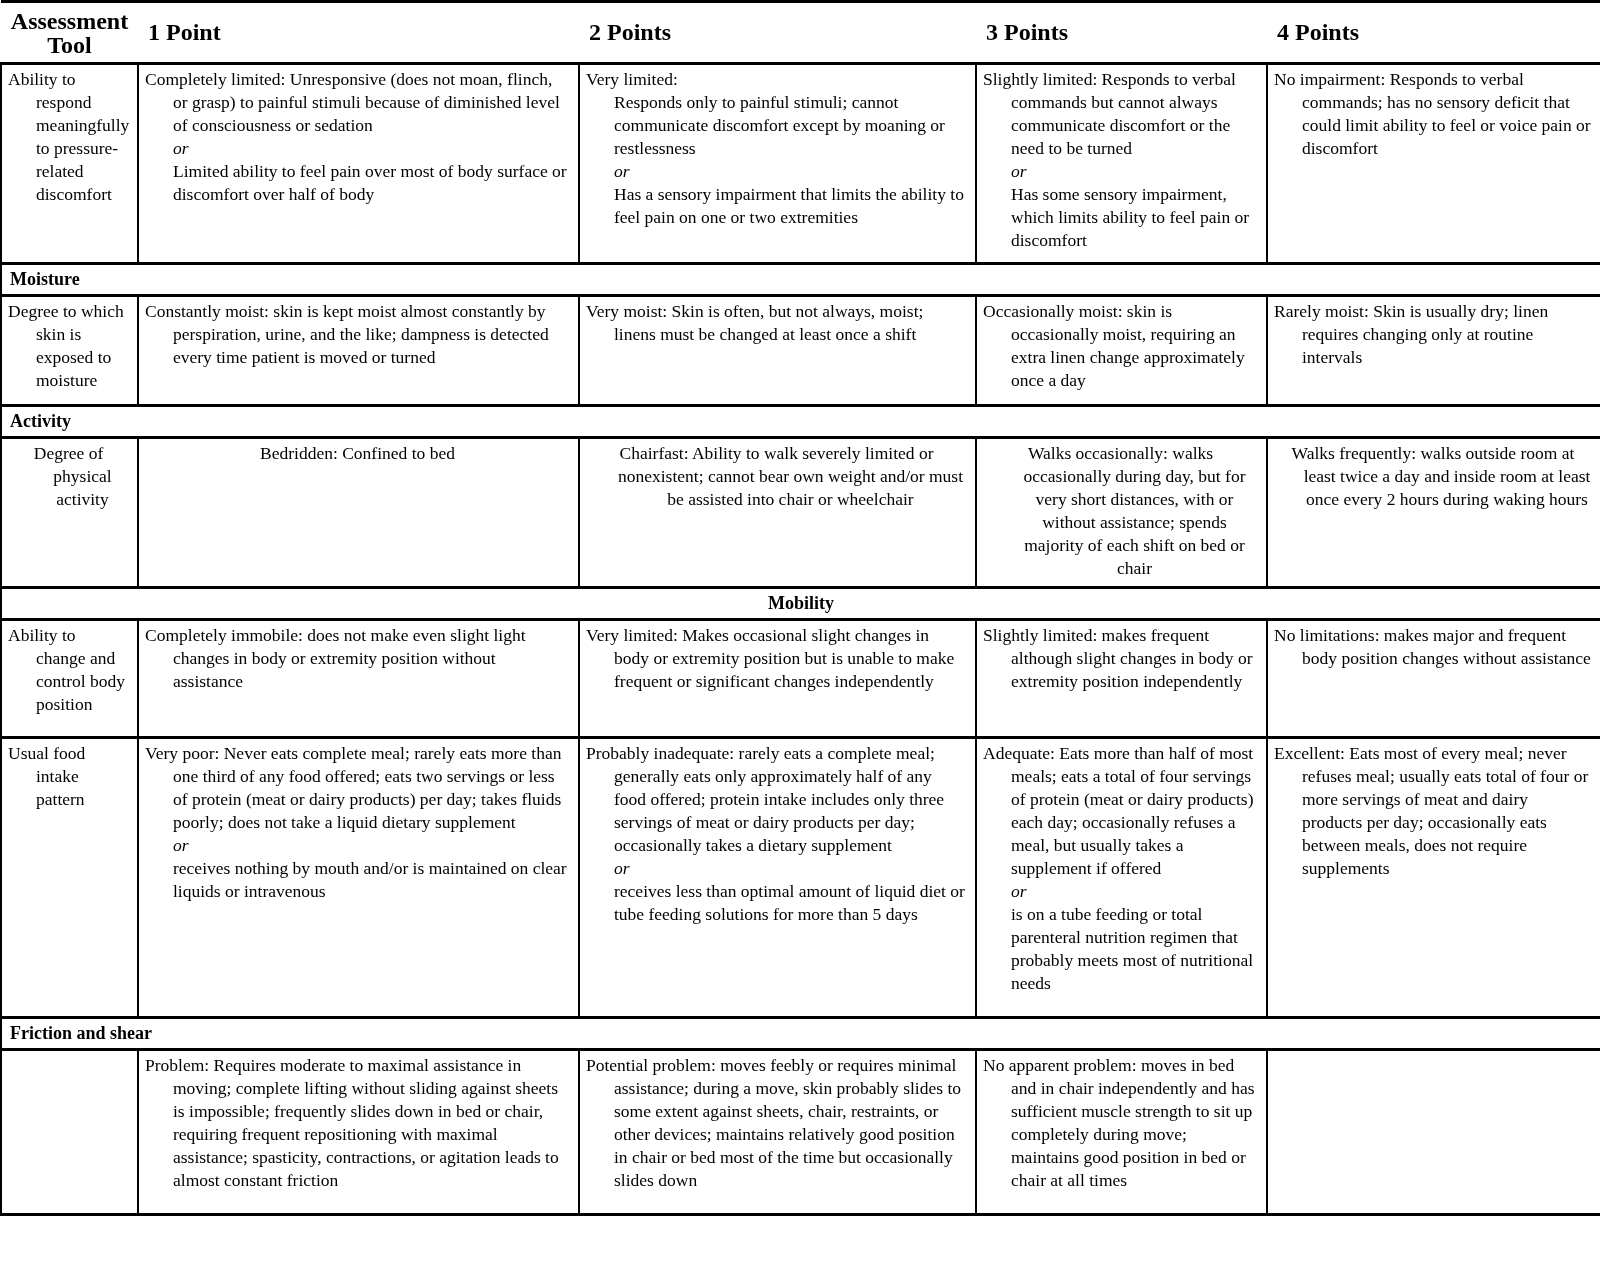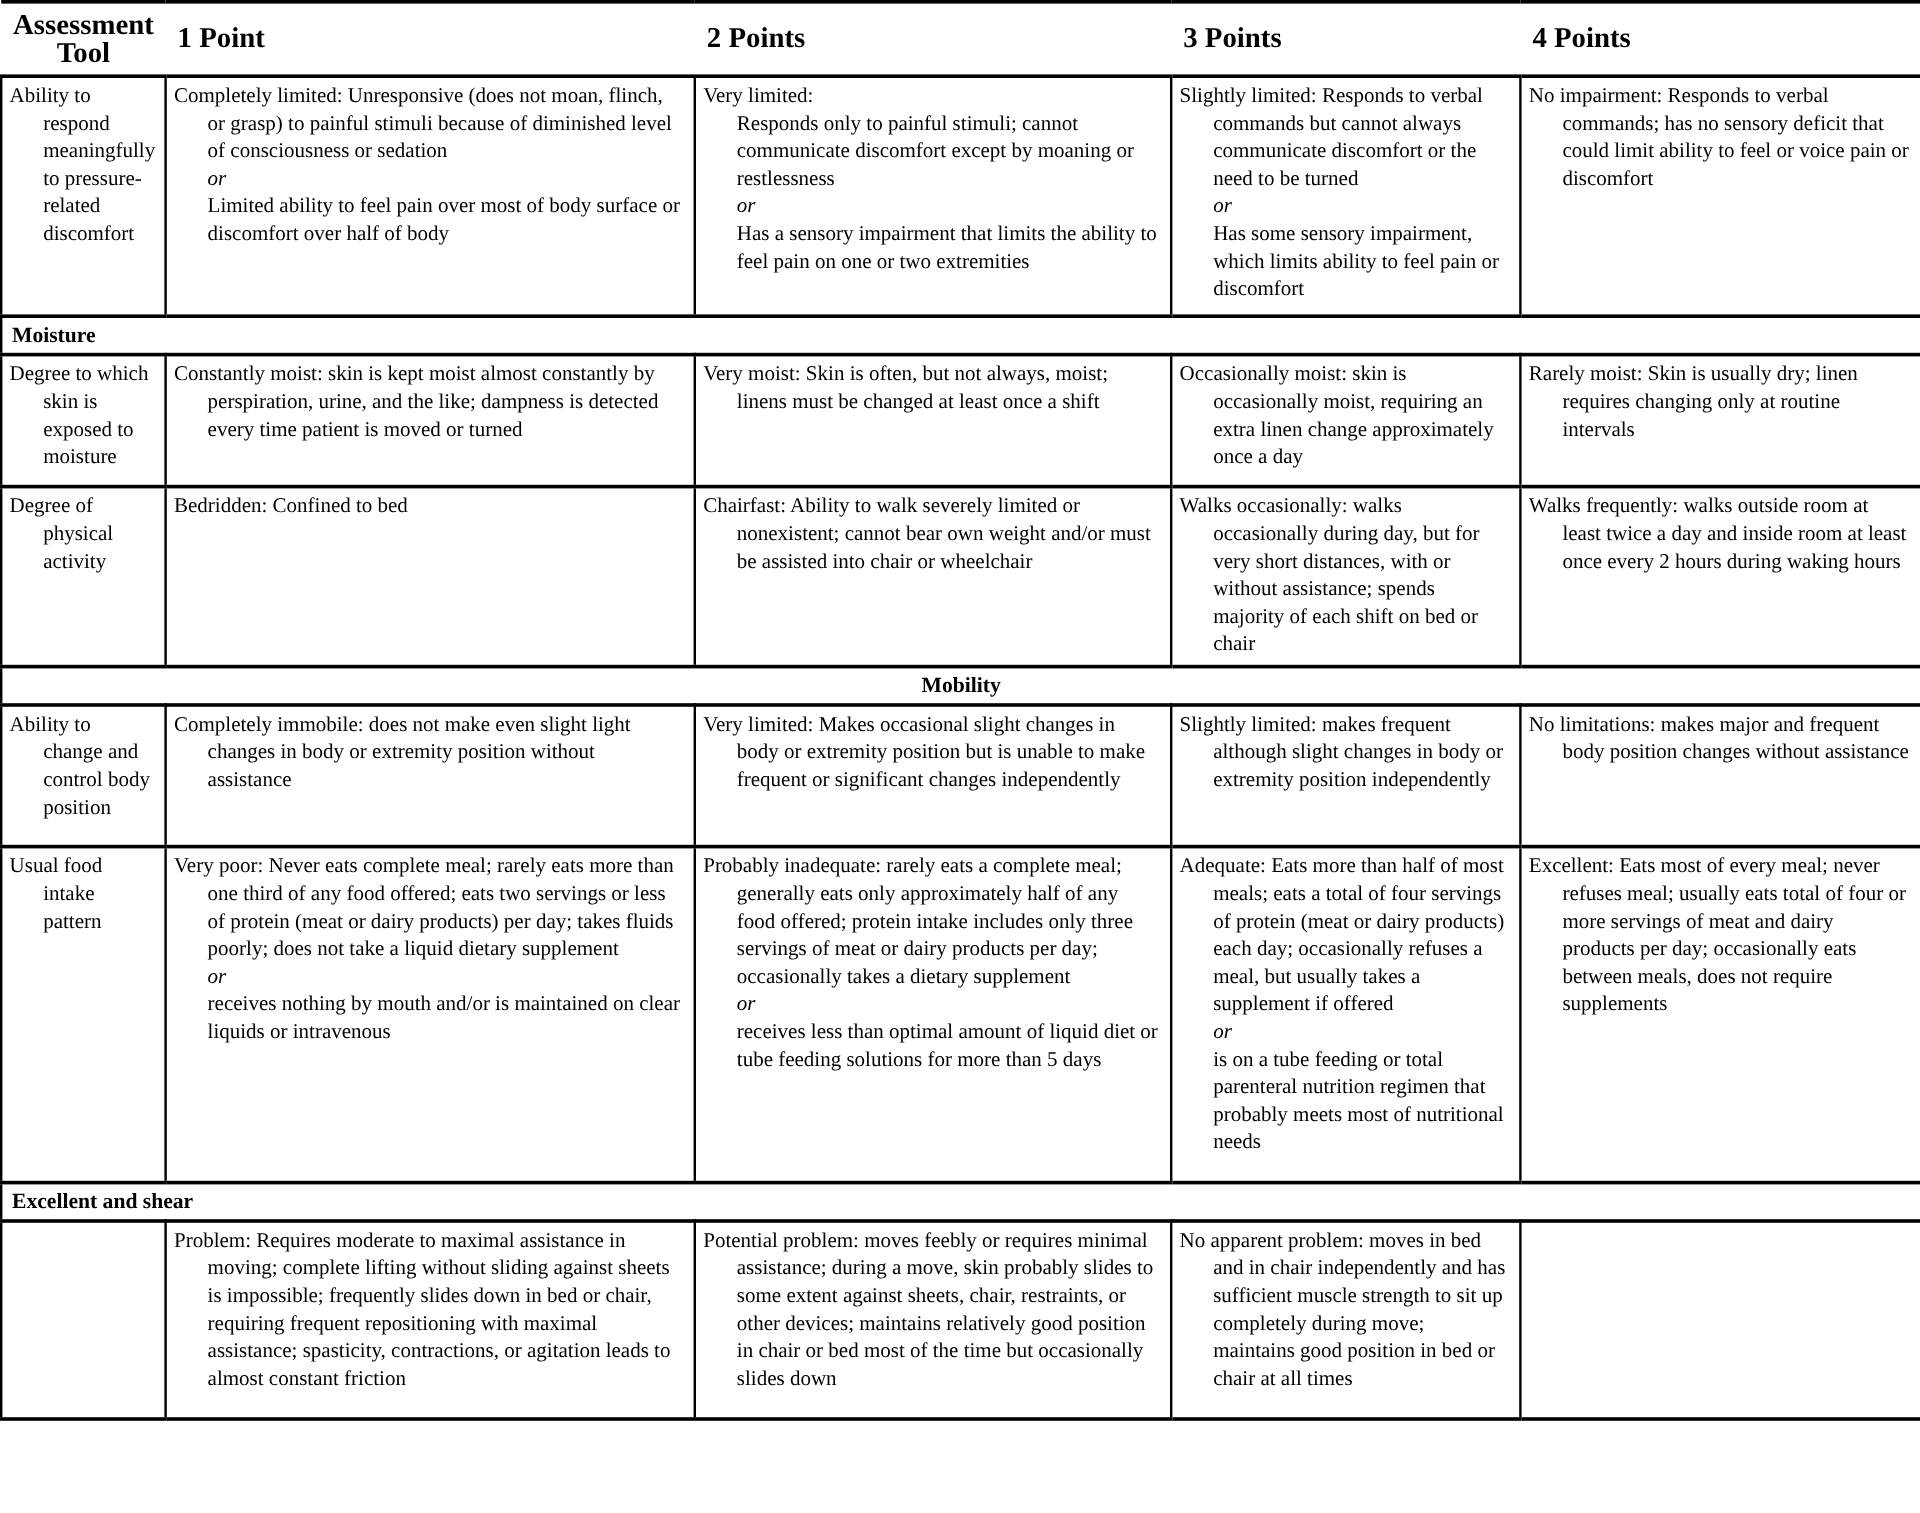--- a/index.html
+++ b/index.html
@@ -115,21 +115,24 @@
           <td>
             <div class="hang">Very moist: Skin is often, but not always, moist; linens must be changed at least once a shift</div>
           </td>
           <td>
             <div class="hang">Occasionally moist: skin is occasionally moist, requiring an extra linen change approximately once a day</div>
           </td>
           <td>
             <div class="hang">Rarely moist: Skin is usually dry; linen requires changing only at routine intervals</div>
           </td>
         </tr>
-        <tr style="height: 150px;">
+        <tr style="height: 30px;">
+          <td class="section-cell" colspan="5">Activity</td>
+        </tr>
+        <tr style="height: 150px; text-align: center;">
           <td>
             <div class="hang">Degree of physical activity</div>
           </td>
           <td>
             <div class="hang">Bedridden: Confined to bed</div>
           </td>
           <td>
             <div class="hang">Chairfast: Ability to walk severely limited or nonexistent; cannot bear own weight and/or must be assisted into chair or wheelchair</div>
           </td>
           <td>
@@ -170,21 +173,21 @@
             <div class="hang">Probably inadequate: rarely eats a complete meal; generally eats only approximately half of any food offered; protein intake includes only three servings of meat or dairy products per day; occasionally takes a dietary supplement<br><i class="or-sep">or</i><br>receives less than optimal amount of liquid diet or tube feeding solutions for more than 5 days</div>
           </td>
           <td>
             <div class="hang">Adequate: Eats more than half of most meals; eats a total of four servings of protein (meat or dairy products) each day; occasionally refuses a meal, but usually takes a supplement if offered<br><i class="or-sep">or</i><br>is on a tube feeding or total parenteral nutrition regimen that probably meets most of nutritional needs</div>
           </td>
           <td>
             <div class="hang">Excellent: Eats most of every meal; never refuses meal; usually eats total of four or more servings of meat and dairy products per day; occasionally eats between meals, does not require supplements</div>
           </td>
         </tr>
         <tr style="height: 28px;">
-          <td class="section-cell" colspan="5">Excellent and shear</td>
+          <td class="section-cell" colspan="5">Friction and shear</td>
         </tr>
         <tr style="height: 165px;">
           <td></td>
           <td>
             <div class="hang">Problem: Requires moderate to maximal assistance in moving; complete lifting without sliding against sheets is impossible; frequently slides down in bed or chair, requiring frequent repositioning with maximal assistance; spasticity, contractions, or agitation leads to almost constant friction</div>
           </td>
           <td>
             <div class="hang">Potential problem: moves feebly or requires minimal assistance; during a move, skin probably slides to some extent against sheets, chair, restraints, or other devices; maintains relatively good position in chair or bed most of the time but occasionally slides down</div>
           </td>
           <td>

